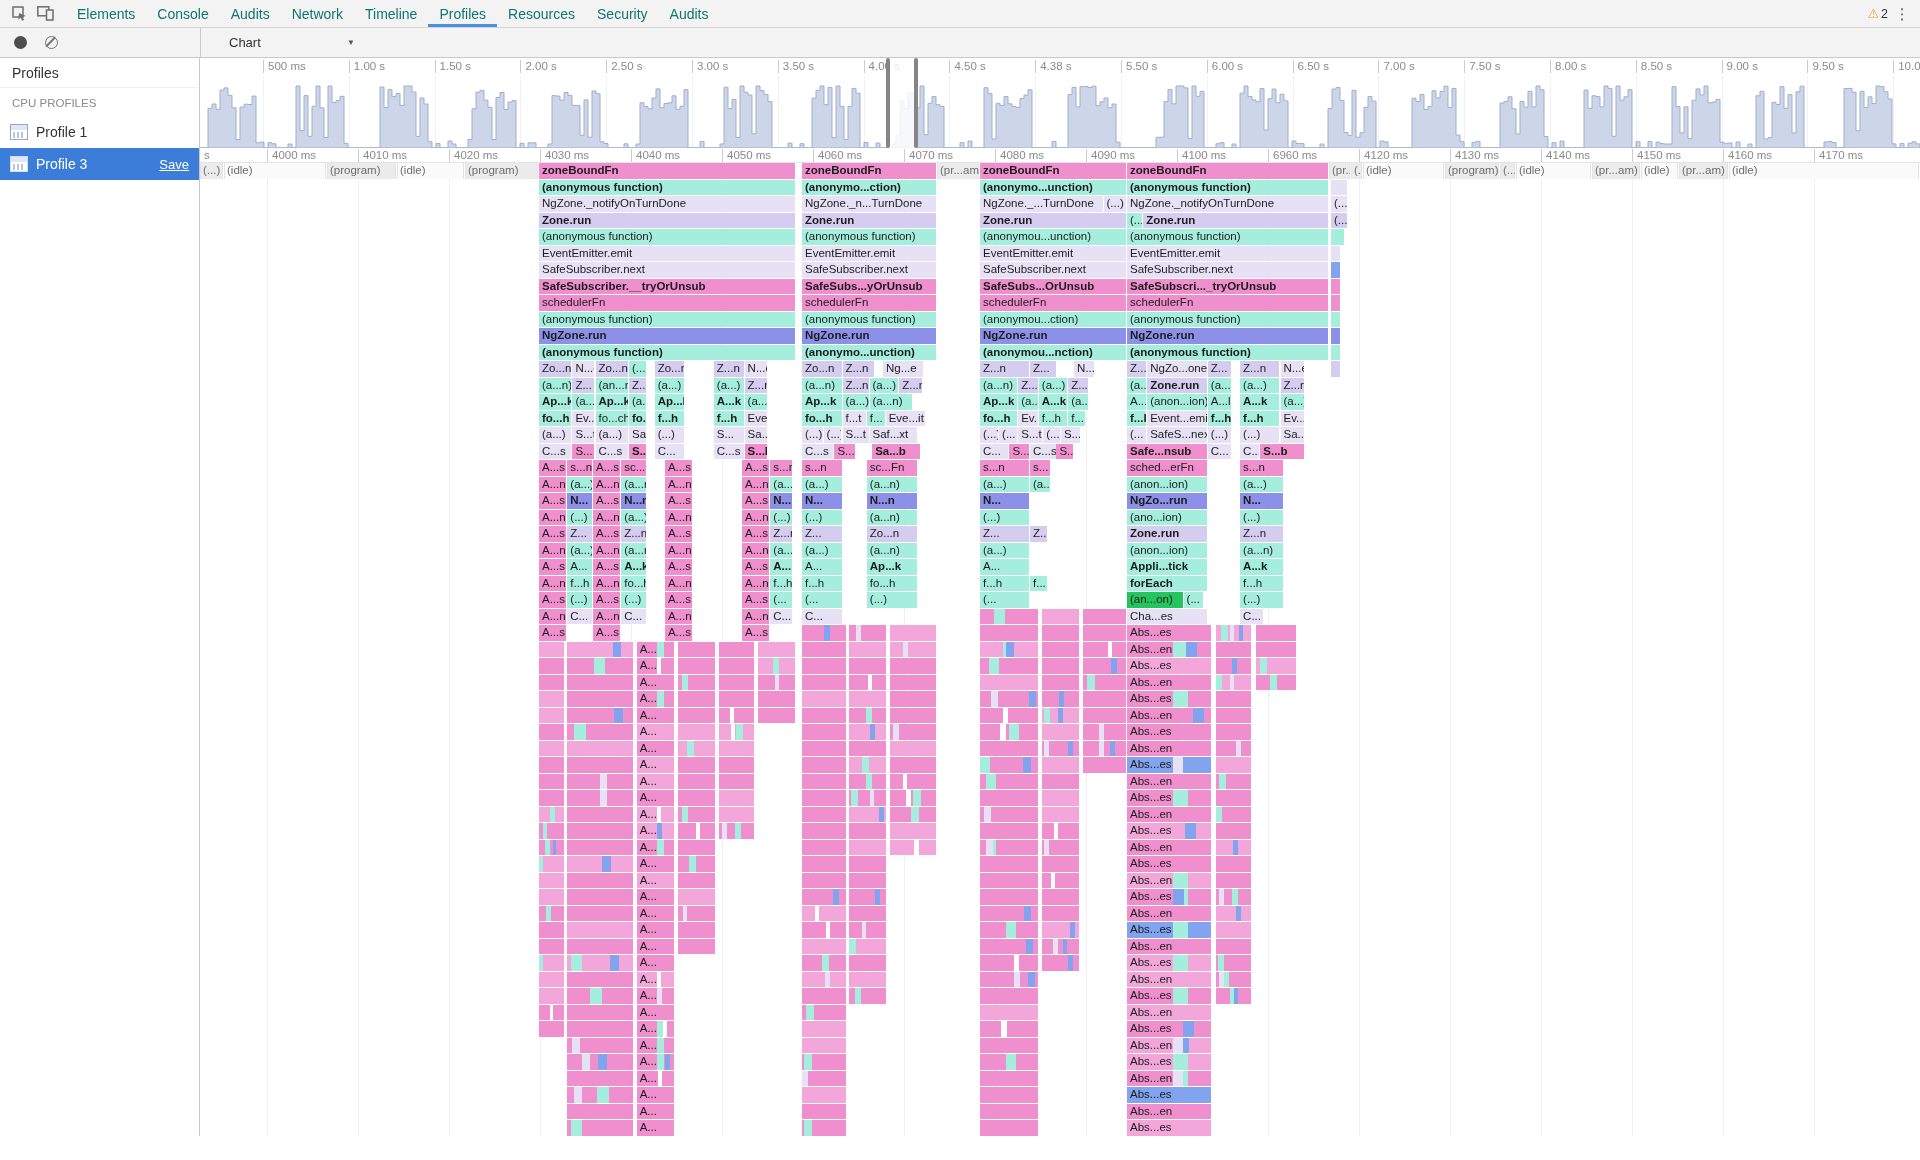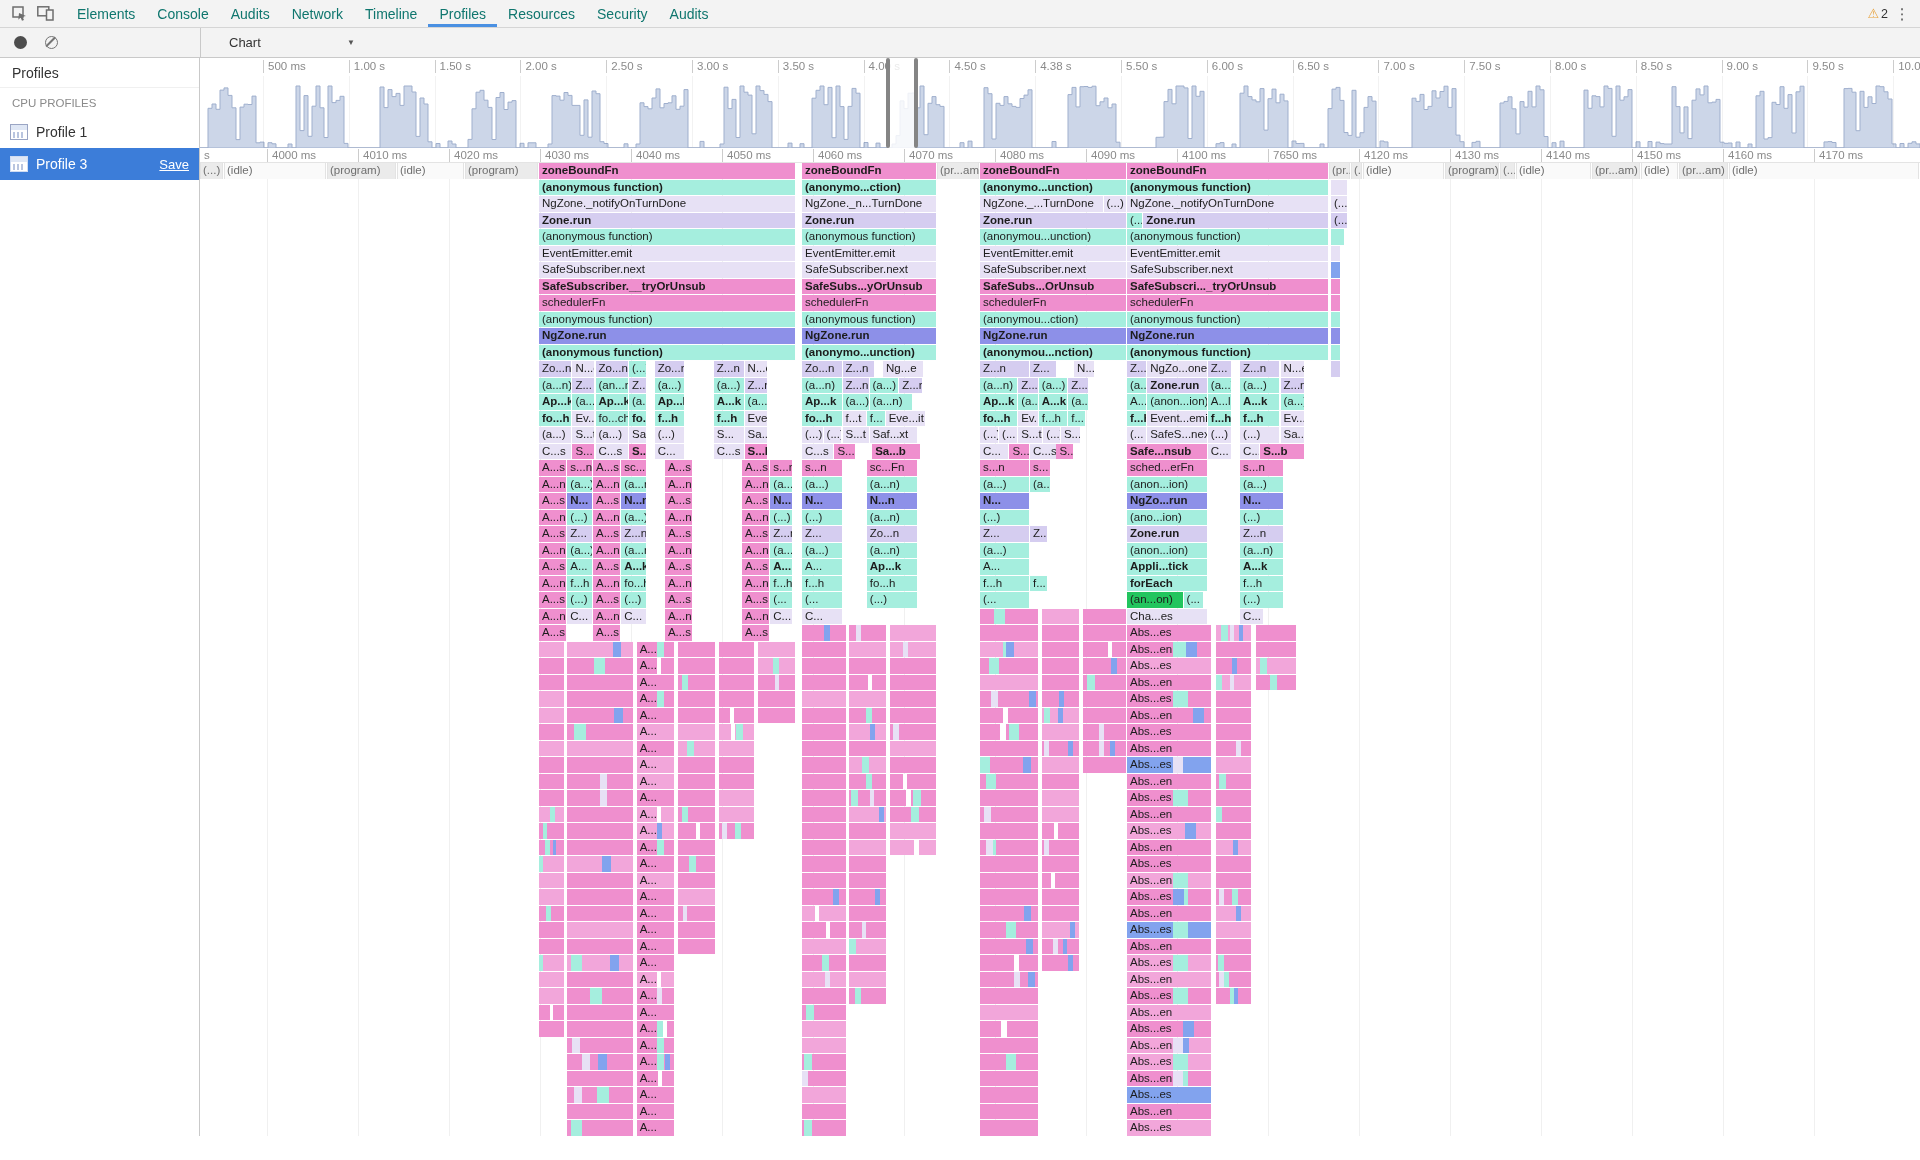--- a/index.html
+++ b/index.html
@@ -179,21 +179,21 @@
           <span class="tick" style="left: 158px;">4010 ms</span>
           <span class="tick" style="left: 249px;">4020 ms</span>
           <span class="tick" style="left: 340px;">4030 ms</span>
           <span class="tick" style="left: 431px;">4040 ms</span>
           <span class="tick" style="left: 522px;">4050 ms</span>
           <span class="tick" style="left: 613px;">4060 ms</span>
           <span class="tick" style="left: 704px;">4070 ms</span>
           <span class="tick" style="left: 795px;">4080 ms</span>
           <span class="tick" style="left: 886px;">4090 ms</span>
           <span class="tick" style="left: 977px;">4100 ms</span>
-          <span class="tick" style="left: 1068px;">7650 ms</span>
+          <span class="tick" style="left: 1068px;">6960 ms</span>
           <span class="tick" style="left: 1159px;">4120 ms</span>
           <span class="tick" style="left: 1250px;">4130 ms</span>
           <span class="tick" style="left: 1341px;">4140 ms</span>
           <span class="tick" style="left: 1432px;">4150 ms</span>
           <span class="tick" style="left: 1523px;">4160 ms</span>
           <span class="tick" style="left: 1614px;">4170 ms</span>
         </div>
       <div class="flame" id="flame">
           <div class="vgrid" style="left: 67px;"></div>
           <div class="vgrid" style="left: 158px;"></div>

